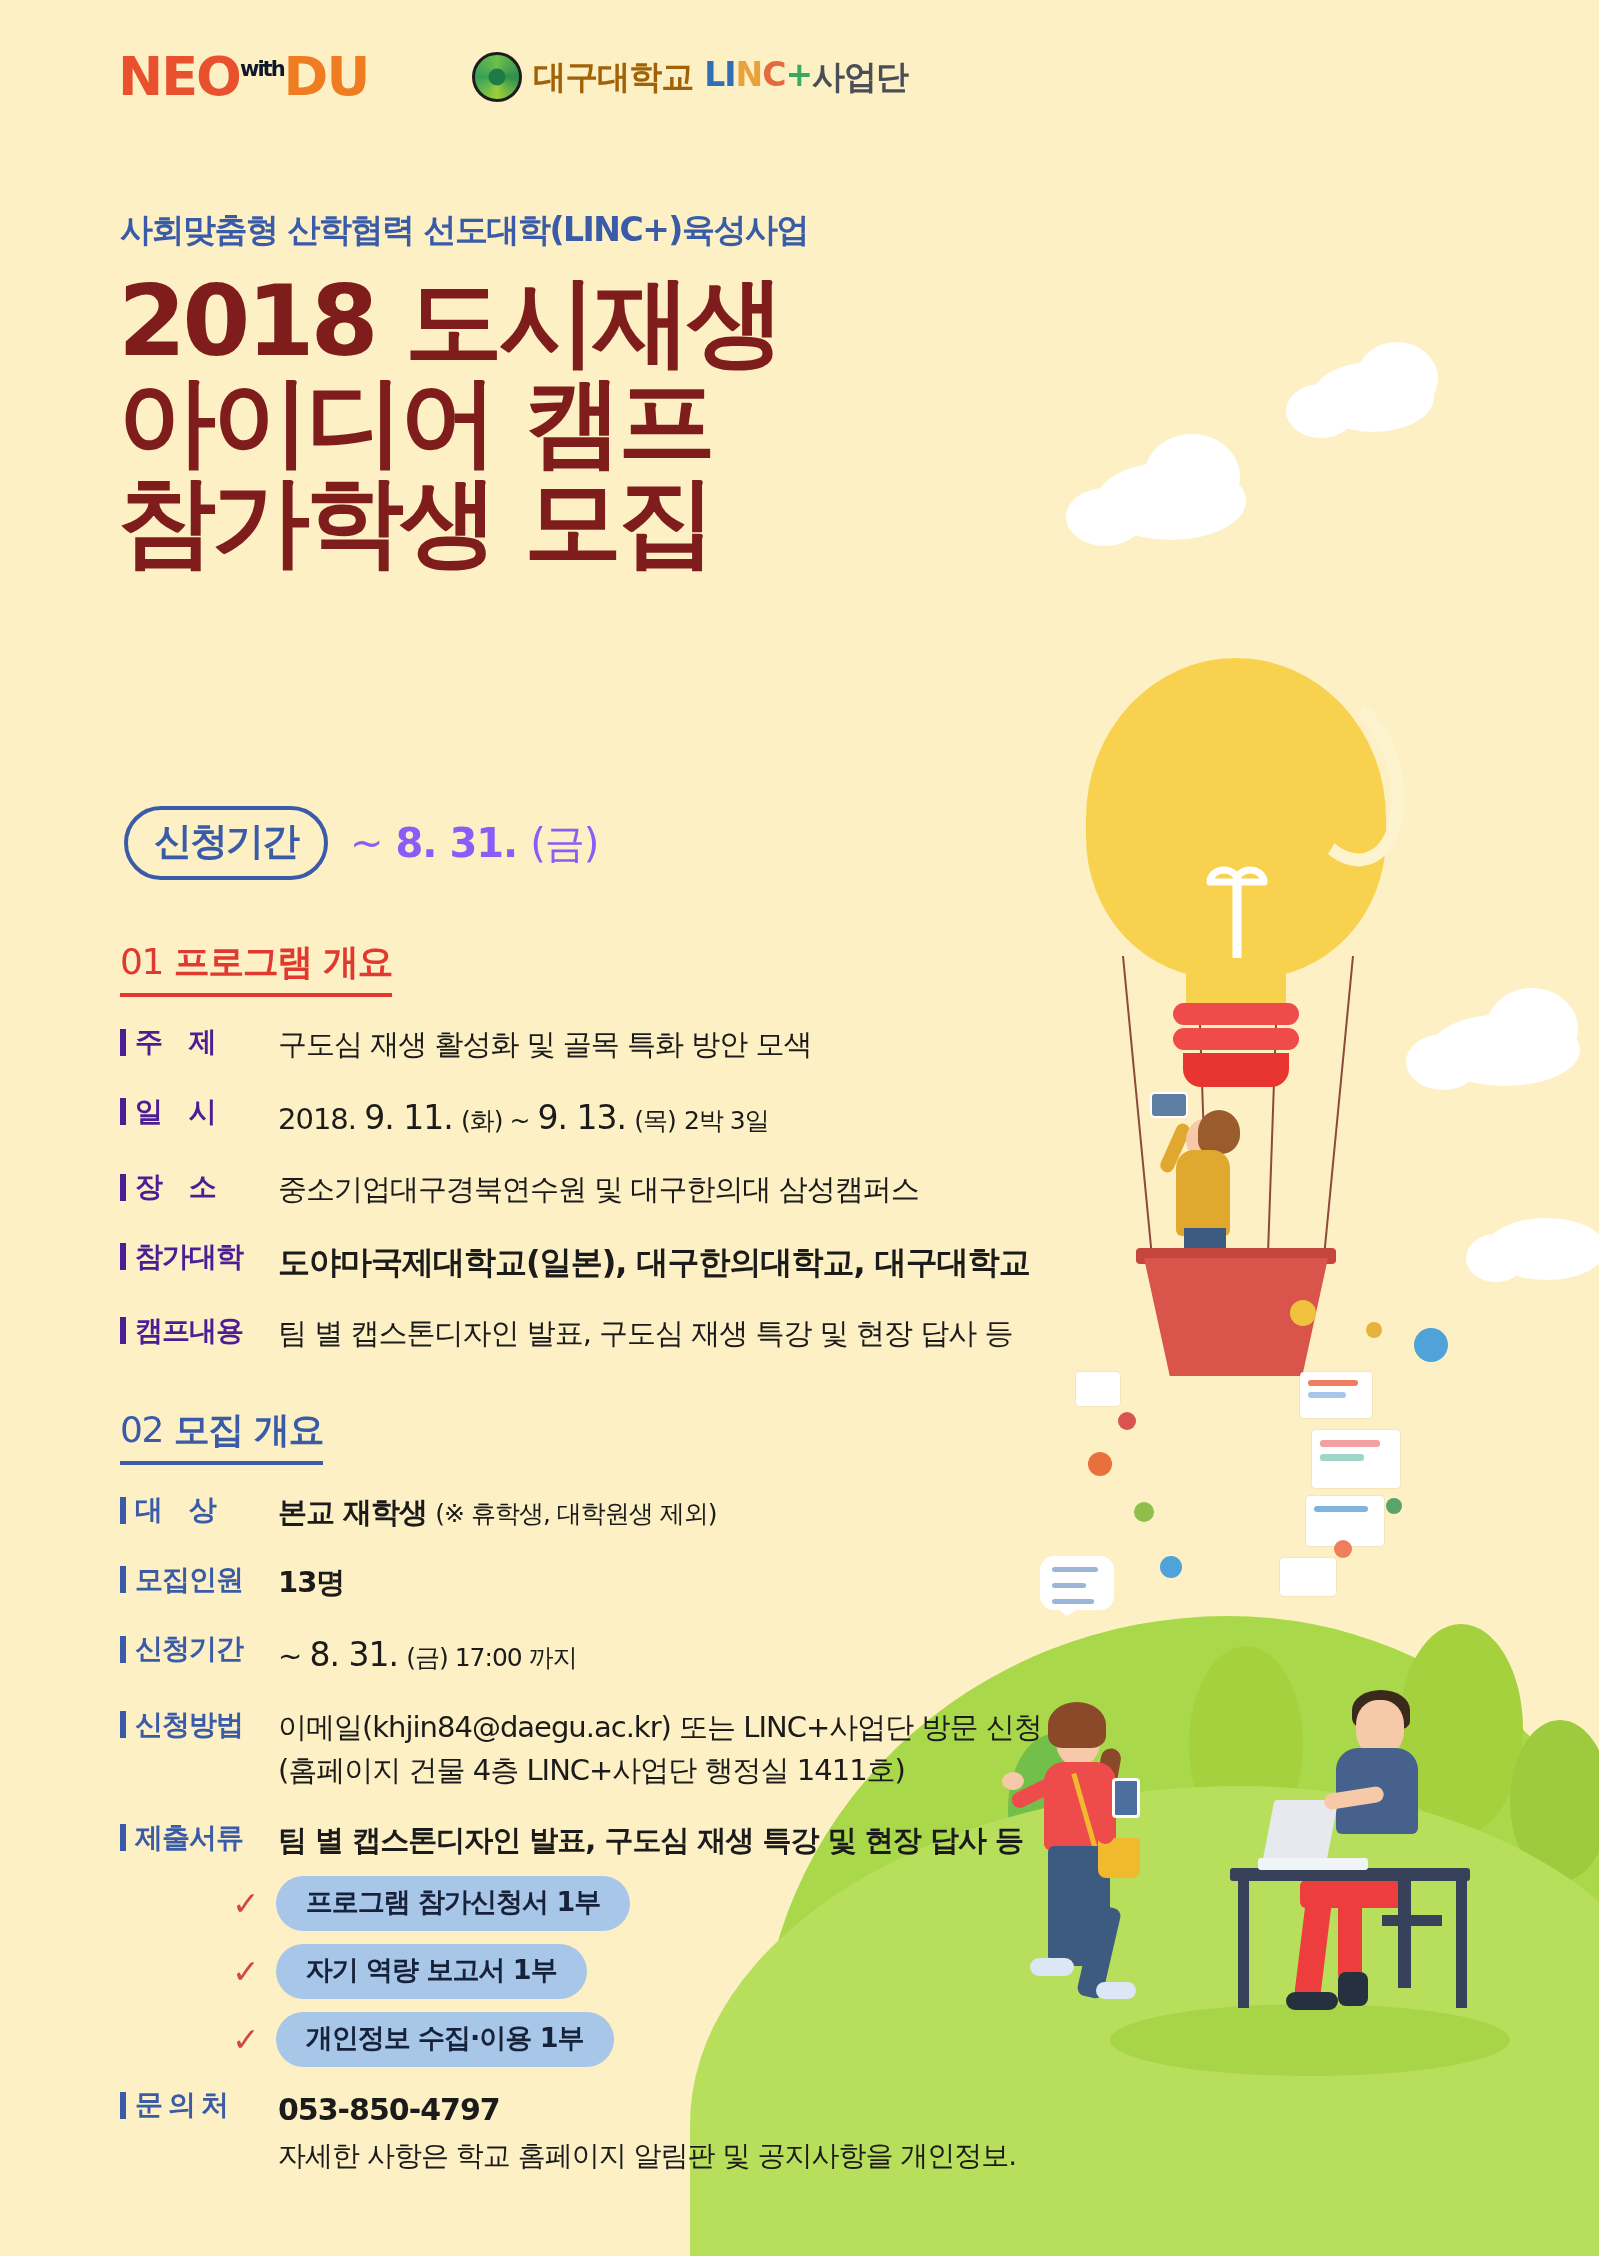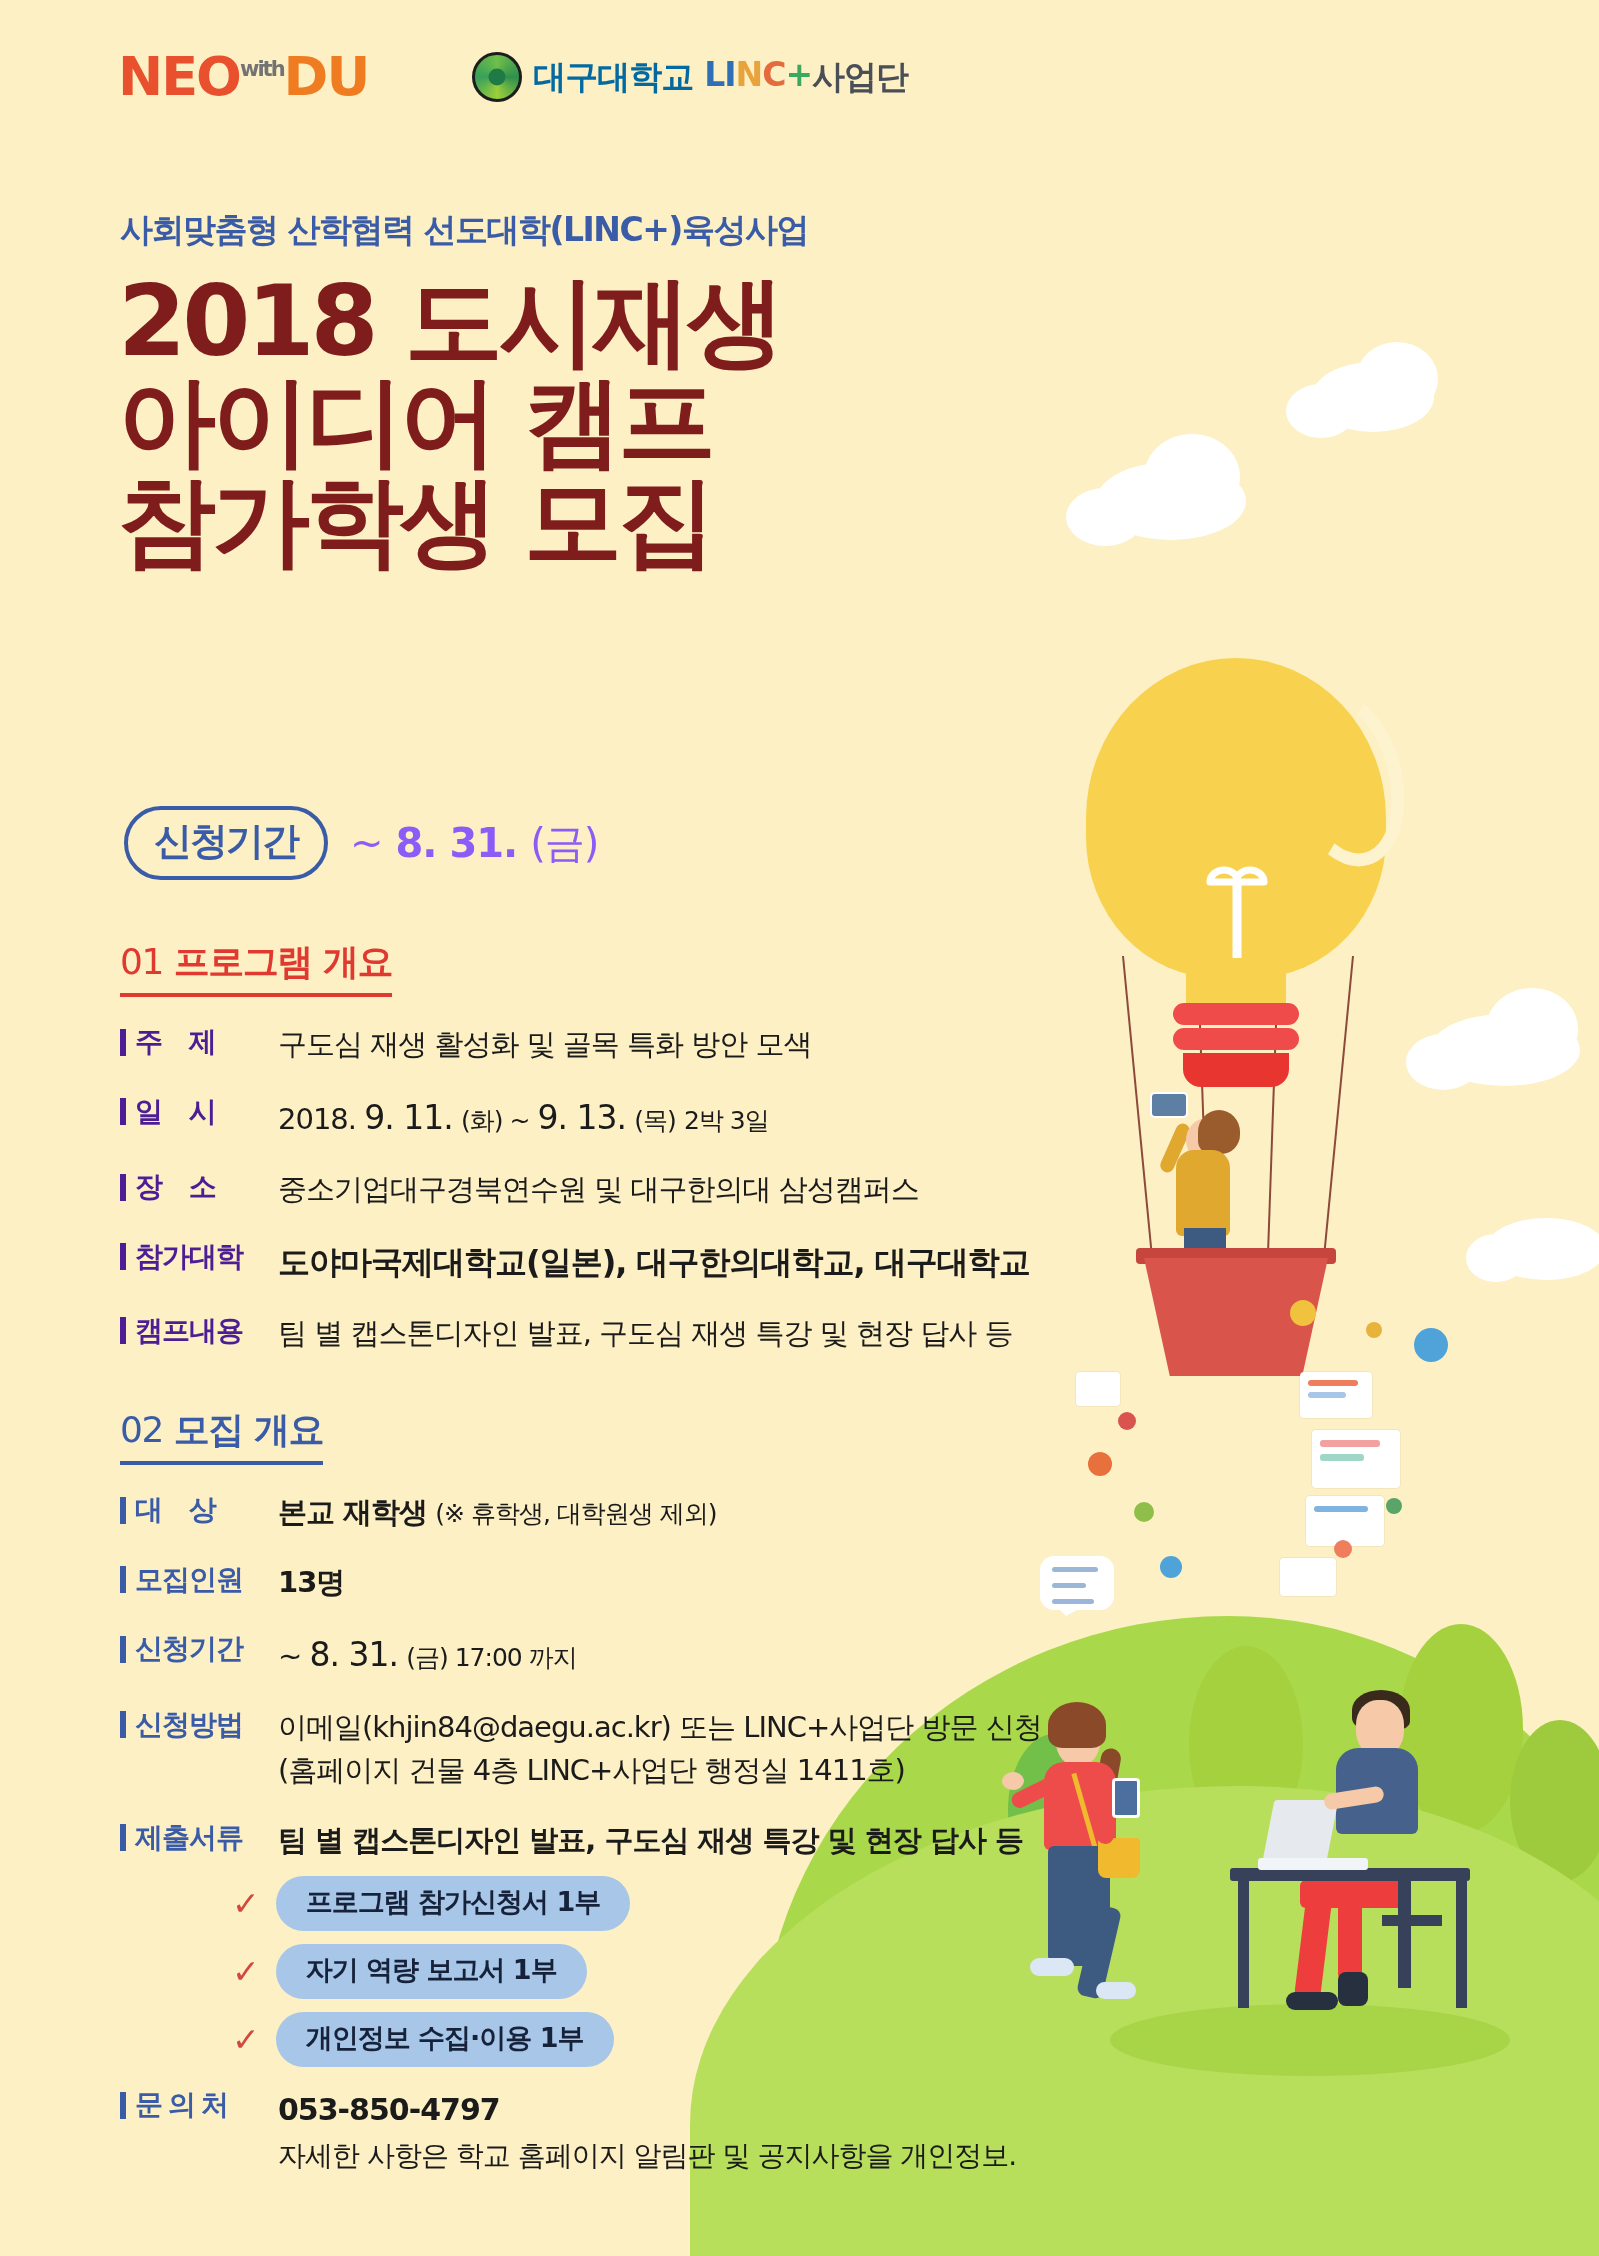--- a/index.html
+++ b/index.html
@@ -178,31 +178,31 @@
   .dot{position:absolute;border-radius:50%;}
 
   
   .content{position:absolute;inset:0;}
 
   
   .logos{position:absolute;left:118px;top:50px;display:flex;align-items:center;gap:104px;}
   .neo-logo{font-size:54px;font-weight:700;letter-spacing:-2px;line-height:1;
     position:relative;font-family:"DejaVu Sans",sans-serif;}
   .neo-logo .neo{color:#e8502e;}
-  .neo-logo .with{color:#737373;font-size:21px;vertical-align:super;font-weight:700;}
+  .neo-logo .with{color:#0f172a;font-size:21px;vertical-align:super;font-weight:700;}
   .neo-logo .du{color:#f07c22;}
 
   .du-logo{display:flex;align-items:center;gap:11px;}
   .du-emblem{width:44px;height:44px;border-radius:50%;
     background:conic-gradient(#6fbf4a,#2f8f4e,#9ccf3a,#38a05a,#6fbf4a);
     border:3px solid #1d1d1d;position:relative;}
   .du-emblem:after{content:"";position:absolute;left:50%;top:50%;
     transform:translate(-50%,-50%);width:17px;height:17px;border-radius:50%;
     background:#1f7a46;}
-  .du-name{font-size:33px;font-weight:700;color:#0369a1;letter-spacing:-1px;}
+  .du-name{font-size:33px;font-weight:700;color:#a16207;letter-spacing:-1px;}
   .linc{font-size:33px;font-weight:700;letter-spacing:-1px;display:flex;}
   .linc .l{color:#2f6fb5;} .linc .i{color:#2f6fb5;}
   .linc .n{color:#e8a33d;} .linc .c{color:#e36b3e;}
   .linc .plus{color:#3aa85f;} .linc .kr{color:#4a4f57;}
 
   .kicker{position:absolute;left:120px;top:208px;font-size:33px;font-weight:700;
     color:#3a5ca8;letter-spacing:-1.5px;}
 
   .headline{position:absolute;left:118px;top:272px;font-size:98px;font-weight:700;
     color:#7f1d1d;line-height:1.02;letter-spacing:-4px;}

